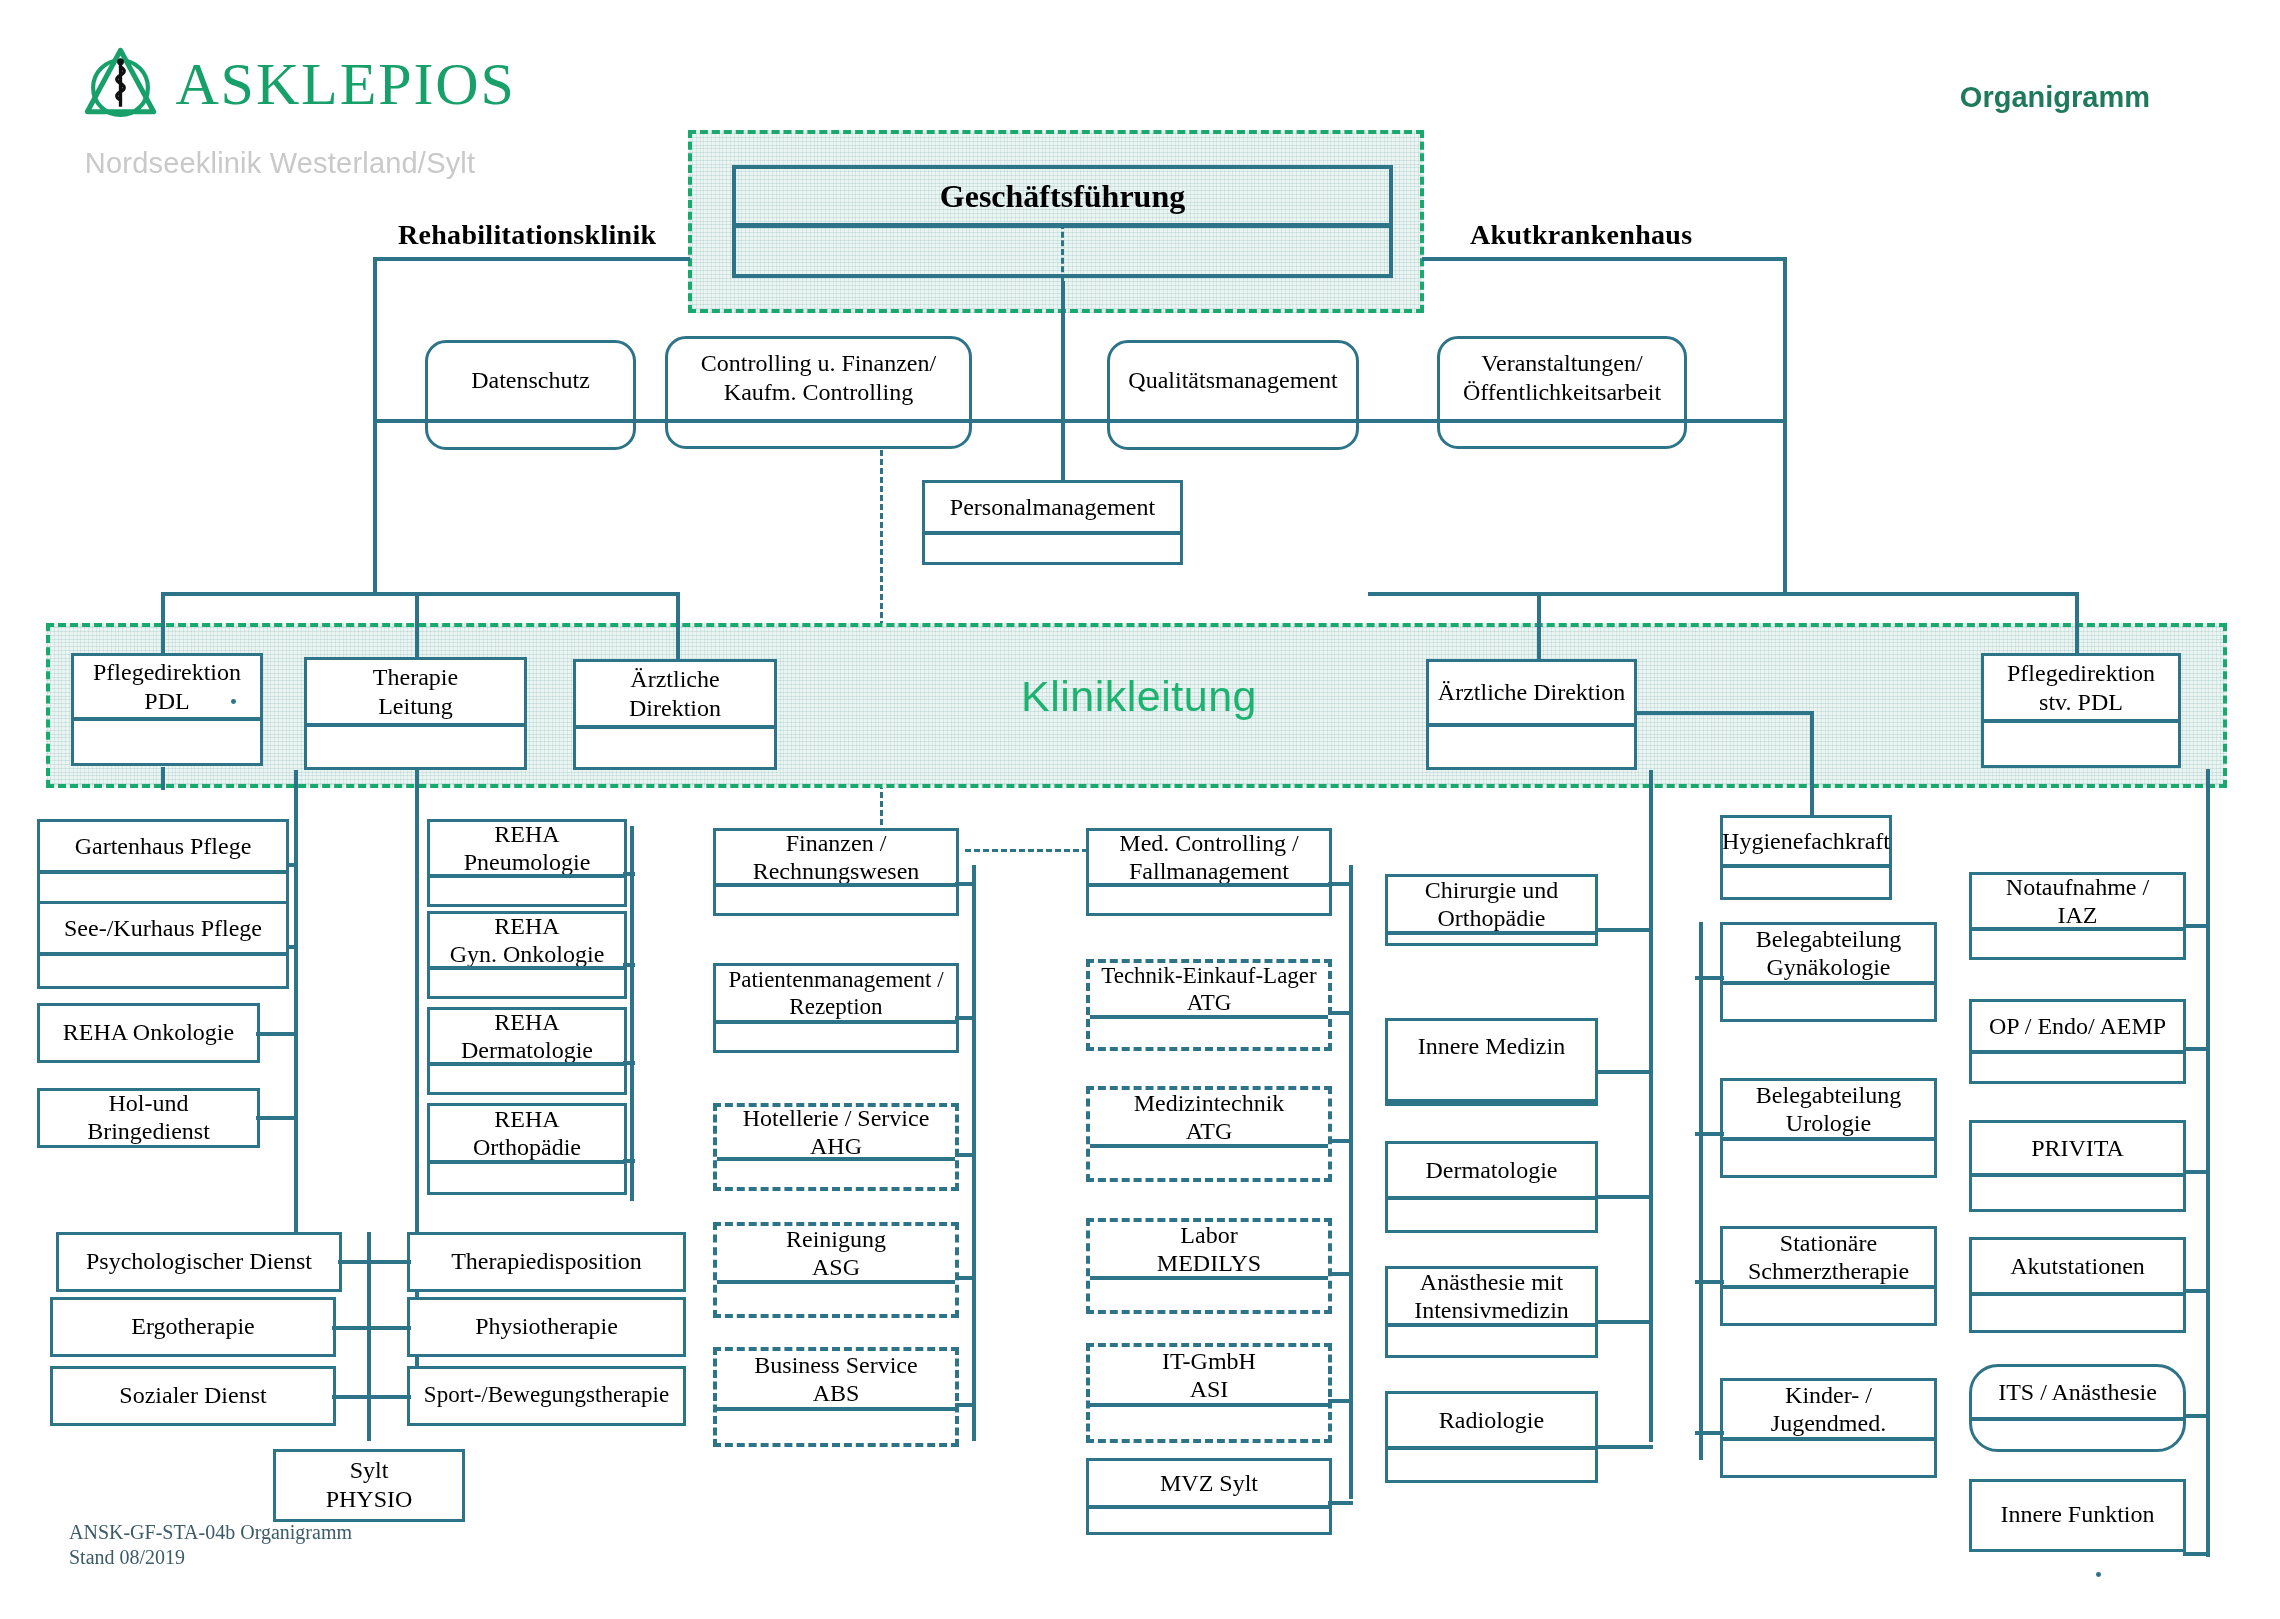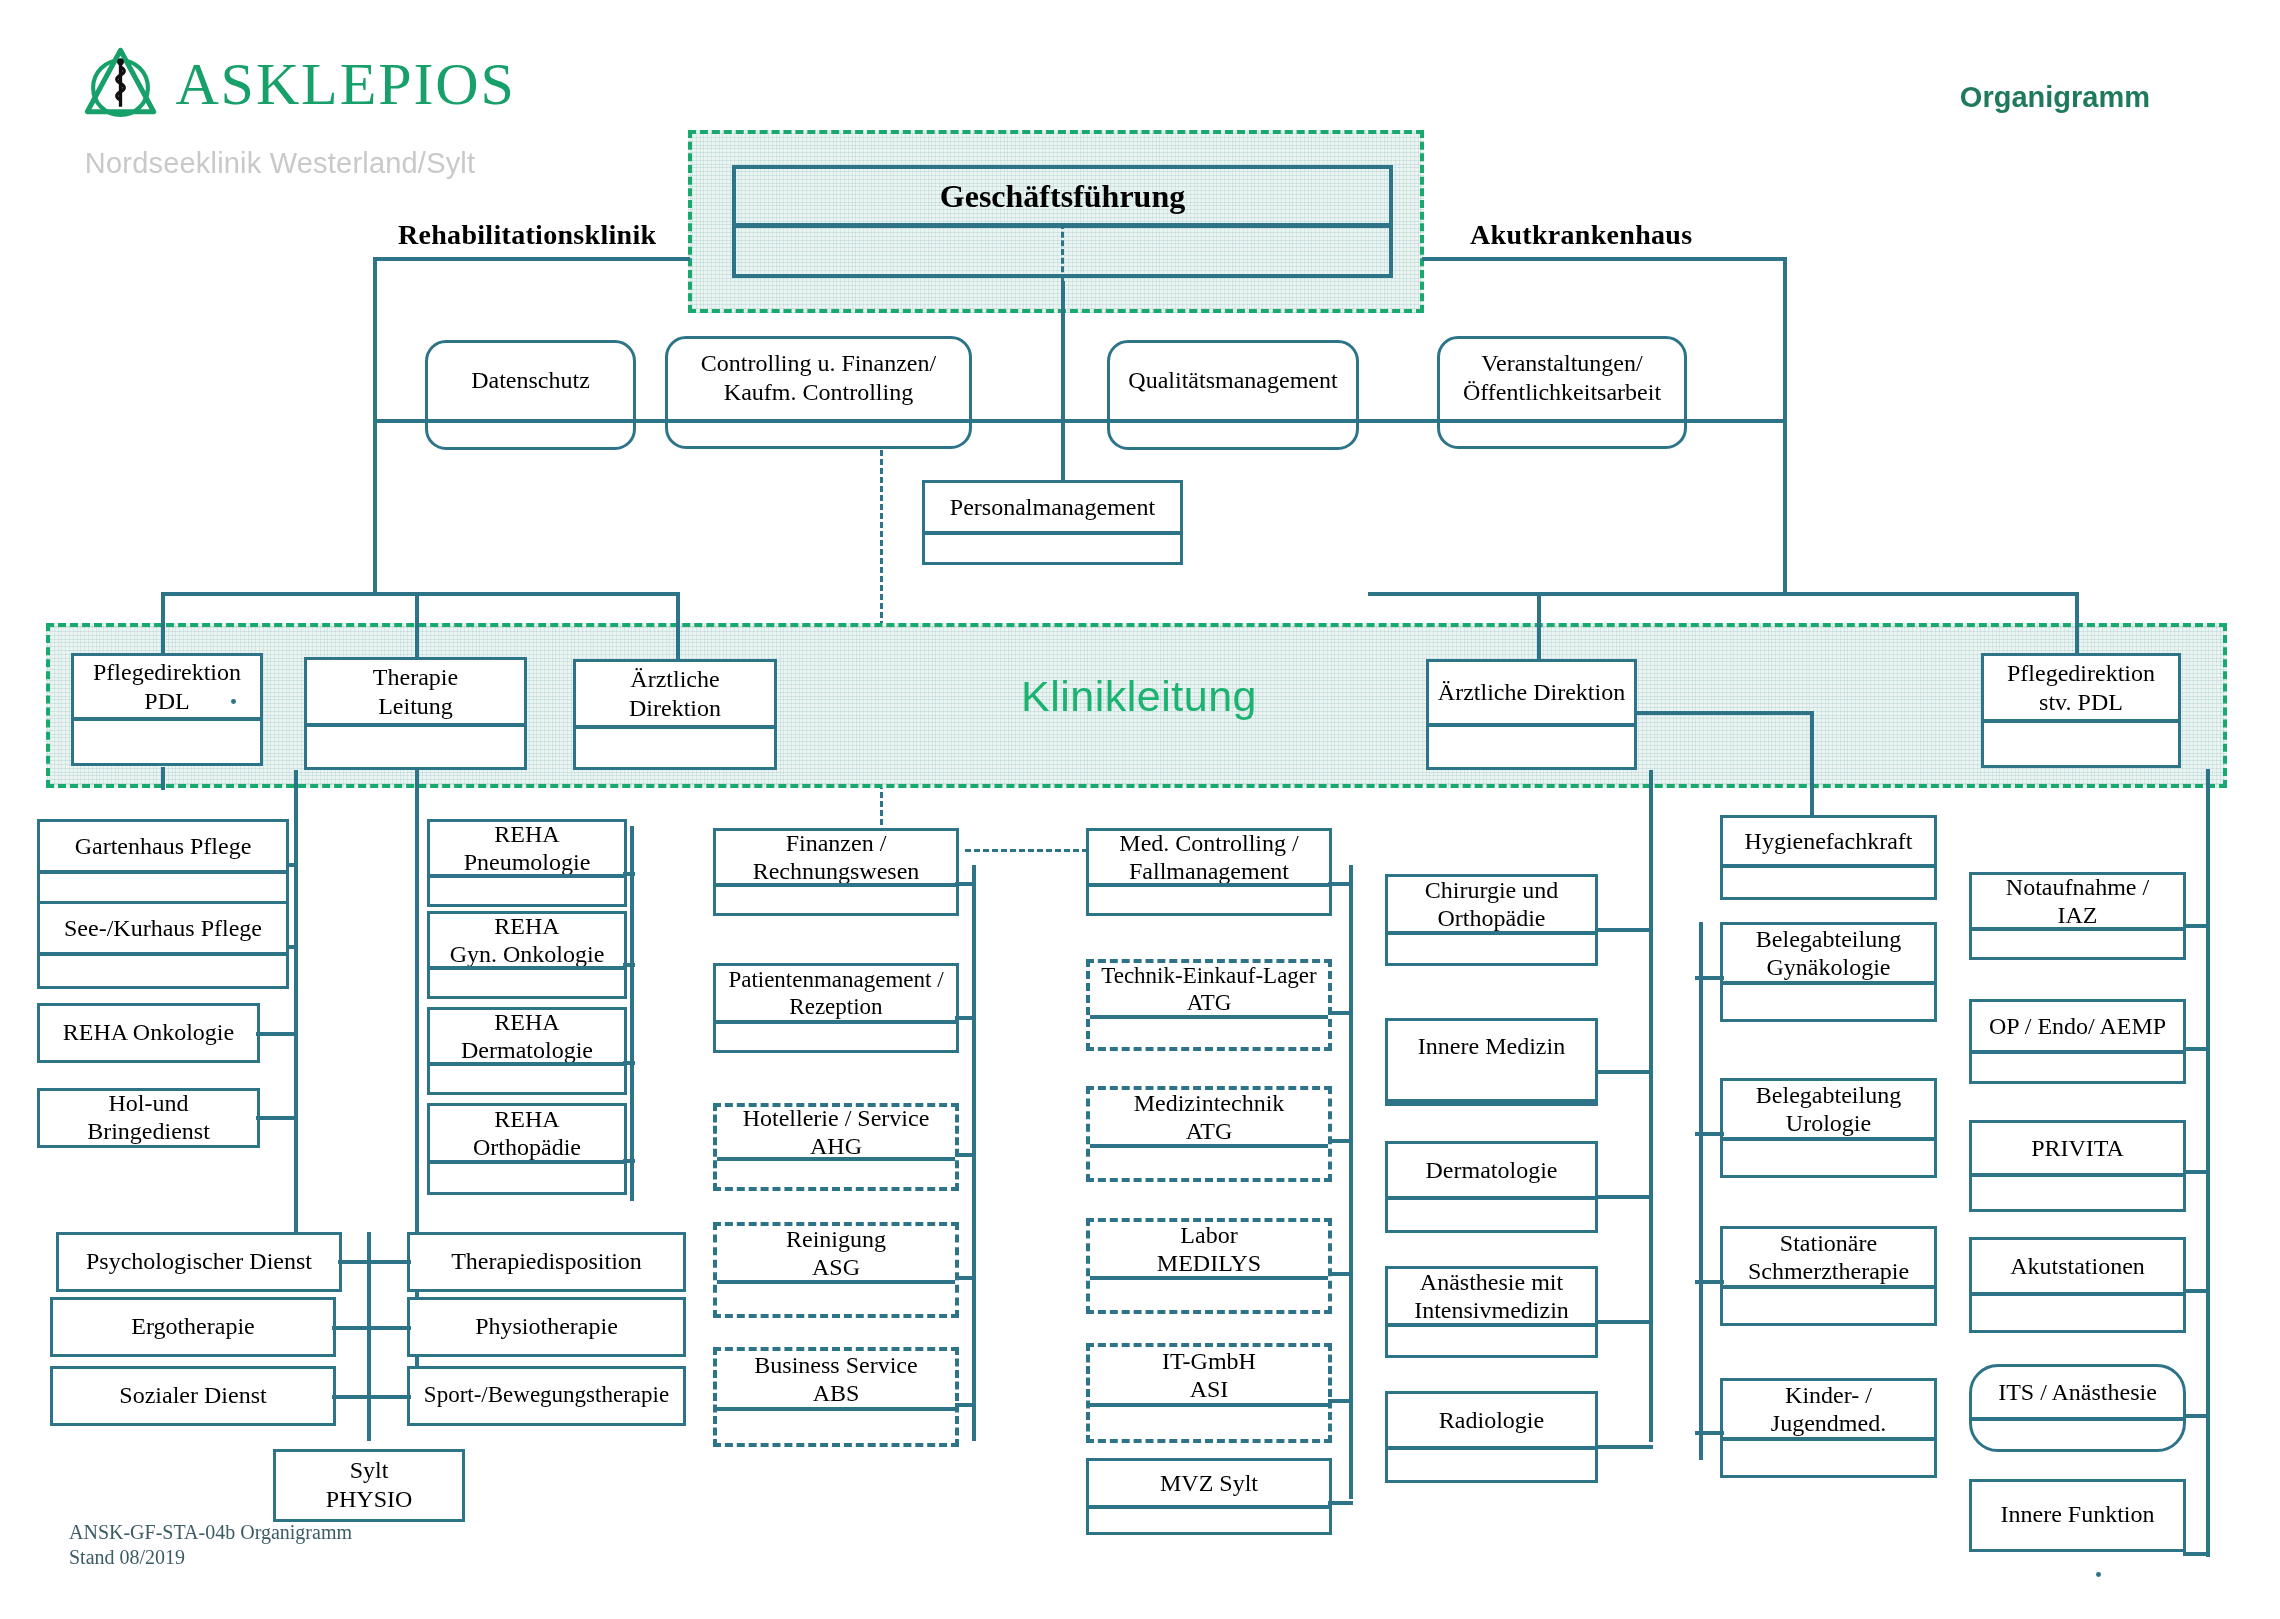--- a/index.html
+++ b/index.html
@@ -475,21 +475,21 @@
 
   <div class="node" style="left:1086px; top:1458px; width:246px; height:77px;">
     <div class="ttl" style="height:44px;">MVZ Sylt</div>
     <div class="sep"></div>
     <div class="body"></div>
   </div>
   <div class="ln h" style="left:1328px; top:1501px; width:25px;"></div>
 
   <div class="ln v" style="left:1649px; top:770px; height:672px;"></div>
 
-  <div class="node" style="left:1385px; top:874px; width:213px; height:92px;">
+  <div class="node" style="left:1385px; top:874px; width:213px; height:72px;">
     <div class="ttl" style="height:54px; white-space:pre-line;">Chirurgie und
 Orthopädie</div>
     <div class="sep"></div>
     <div class="body"></div>
   </div>
   <div class="ln h" style="left:1595px; top:928px; width:58px;"></div>
 
   <div class="node" style="left:1385px; top:1018px; width:213px; height:88px;gap:28px;">
     <div class="ttl" style="height:50px;">Innere Medizin</div>
     <div class="sep"></div>
@@ -516,21 +516,21 @@
     <div class="ttl" style="height:52px;">Radiologie</div>
     <div class="sep"></div>
     <div class="body"></div>
   </div>
   <div class="ln h" style="left:1595px; top:1445px; width:58px;"></div>
 
   <div class="ln v" style="left:1810px; top:711px; height:108px;"></div>
   <div class="ln h" style="left:1637px; top:711px; width:177px;"></div>
   <div class="ln v" style="left:1699px; top:922px; height:538px;"></div>
 
-  <div class="node" style="left:1720px; top:815px; width:217px; height:85px;">
+  <div class="node" style="left:1720px; top:815px; width:172px; height:85px;">
     <div class="ttl" style="height:46px;">Hygienefachkraft</div>
     <div class="sep"></div>
     <div class="body"></div>
   </div>
 
   <div class="node" style="left:1720px; top:922px; width:217px; height:100px;">
     <div class="ttl" style="height:56px; white-space:pre-line;">Belegabteilung
 Gynäkologie</div>
     <div class="sep"></div>
     <div class="body"></div>

